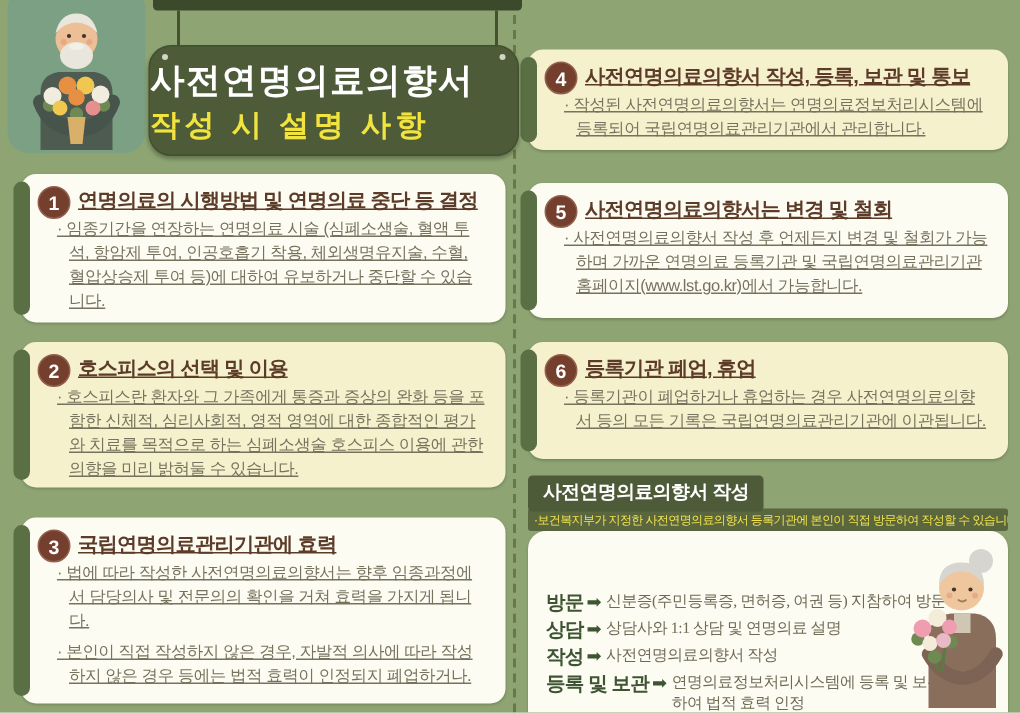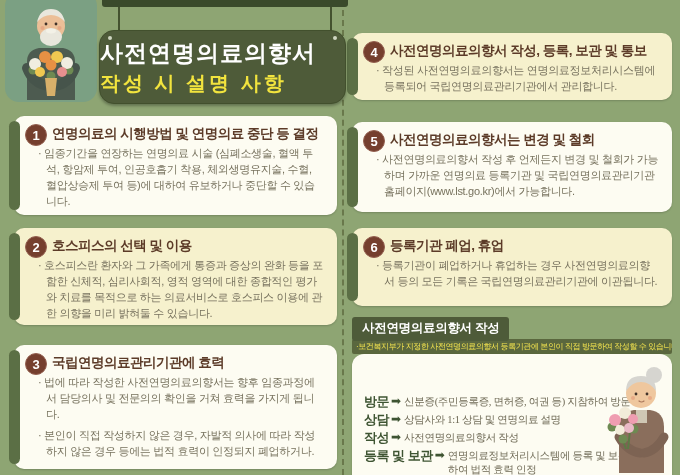--- a/index.html
+++ b/index.html
@@ -30,24 +30,24 @@
   
   .card{position:absolute;border-radius:10px;box-shadow:0 1px 2px rgba(0,0,0,.18);}
   .card.white{background:#fdfcf2;}
   .card.yellow{background:#f6f1cd;}
   .bar{position:absolute;left:-5px;top:5px;bottom:5px;width:11px;background:#5b6f45;border-radius:6px;}
   .badge{
     position:absolute;left:11px;top:8px;width:20px;height:20px;border-radius:50%;
     background:#753f2e;border:1px solid #946050;color:#ffffff;font-weight:bold;font-size:13px;
     display:flex;align-items:center;justify-content:center;
   }
-  .heading{margin:9px 10px 3px 38px;color:#5c3b28;font-weight:bold;font-size:13.5px;letter-spacing:-0.5px;white-space:nowrap;}
+  .heading{margin:9px 10px 3px 38px;color:#5c3b28;font-weight:bold;font-size:13.5px;letter-spacing:-0.5px;white-space:nowrap;text-decoration:underline;}
   .bullet{
     margin:2px 12px 5px 24px;color:#77725e;font-size:11px;line-height:1.45;
-    letter-spacing:-0.3px;padding-left:8px;text-indent:-8px;
+    letter-spacing:-0.3px;padding-left:8px;text-indent:-8px;text-decoration:underline;
   }
   
   .proc-header{
     position:absolute;left:352px;top:317px;background:#4e5b39;color:#ffffff;
     font-weight:bold;font-size:12.5px;padding:3px 10px 4px;border-radius:3px;z-index:2;letter-spacing:-0.3px;
   }
   .proc-note{
     position:absolute;left:352px;top:339px;width:320px;box-sizing:border-box;
     background:#5a673e;color:#f4e44f;font-size:8px;letter-spacing:-0.4px;
     padding:2px 4px;border-radius:2px;white-space:nowrap;overflow:hidden;
@@ -113,21 +113,21 @@
     <div class="bar"></div>
     <div class="badge">1</div>
     <div class="heading">연명의료의 시행방법 및 연명의료 중단 등 결정</div>
     <p class="bullet">· 임종기간을 연장하는 연명의료 시술 (심폐소생술, 혈액 투석, 항암제 투여, 인공호흡기 착용, 체외생명유지술, 수혈, 혈압상승제 투여 등)에 대하여 유보하거나 중단할 수 있습니다.</p>
   </div>
 
   <div class="card yellow" style="left:14px;top:228px;width:323px;height:97px;">
     <div class="bar"></div>
     <div class="badge">2</div>
     <div class="heading">호스피스의 선택 및 이용</div>
-    <p class="bullet">· 호스피스란 환자와 그 가족에게 통증과 증상의 완화 등을 포함한 신체적, 심리사회적, 영적 영역에 대한 종합적인 평가와 치료를 목적으로 하는 의료서비스로 호스피스 이용에 관한 의향을 미리 밝혀둘 수 있습니다.</p>
+    <p class="bullet">· 호스피스란 환자와 그 가족에게 통증과 증상의 완화 등을 포함한 신체적, 심리사회적, 영적 영역에 대한 종합적인 평가와 치료를 목적으로 하는 심폐소생술 호스피스 이용에 관한 의향을 미리 밝혀둘 수 있습니다.</p>
   </div>
 
   <div class="card white" style="left:14px;top:345px;width:323px;height:124px;">
     <div class="bar"></div>
     <div class="badge">3</div>
     <div class="heading">국립연명의료관리기관에 효력</div>
     <p class="bullet">· 법에 따라 작성한 사전연명의료의향서는 향후 임종과정에서 담당의사 및 전문의의 확인을 거쳐 효력을 가지게 됩니다.</p>
     <p class="bullet">· 본인이 직접 작성하지 않은 경우, 자발적 의사에 따라 작성하지 않은 경우 등에는 법적 효력이 인정되지 폐업하거나.</p>
   </div>
 

